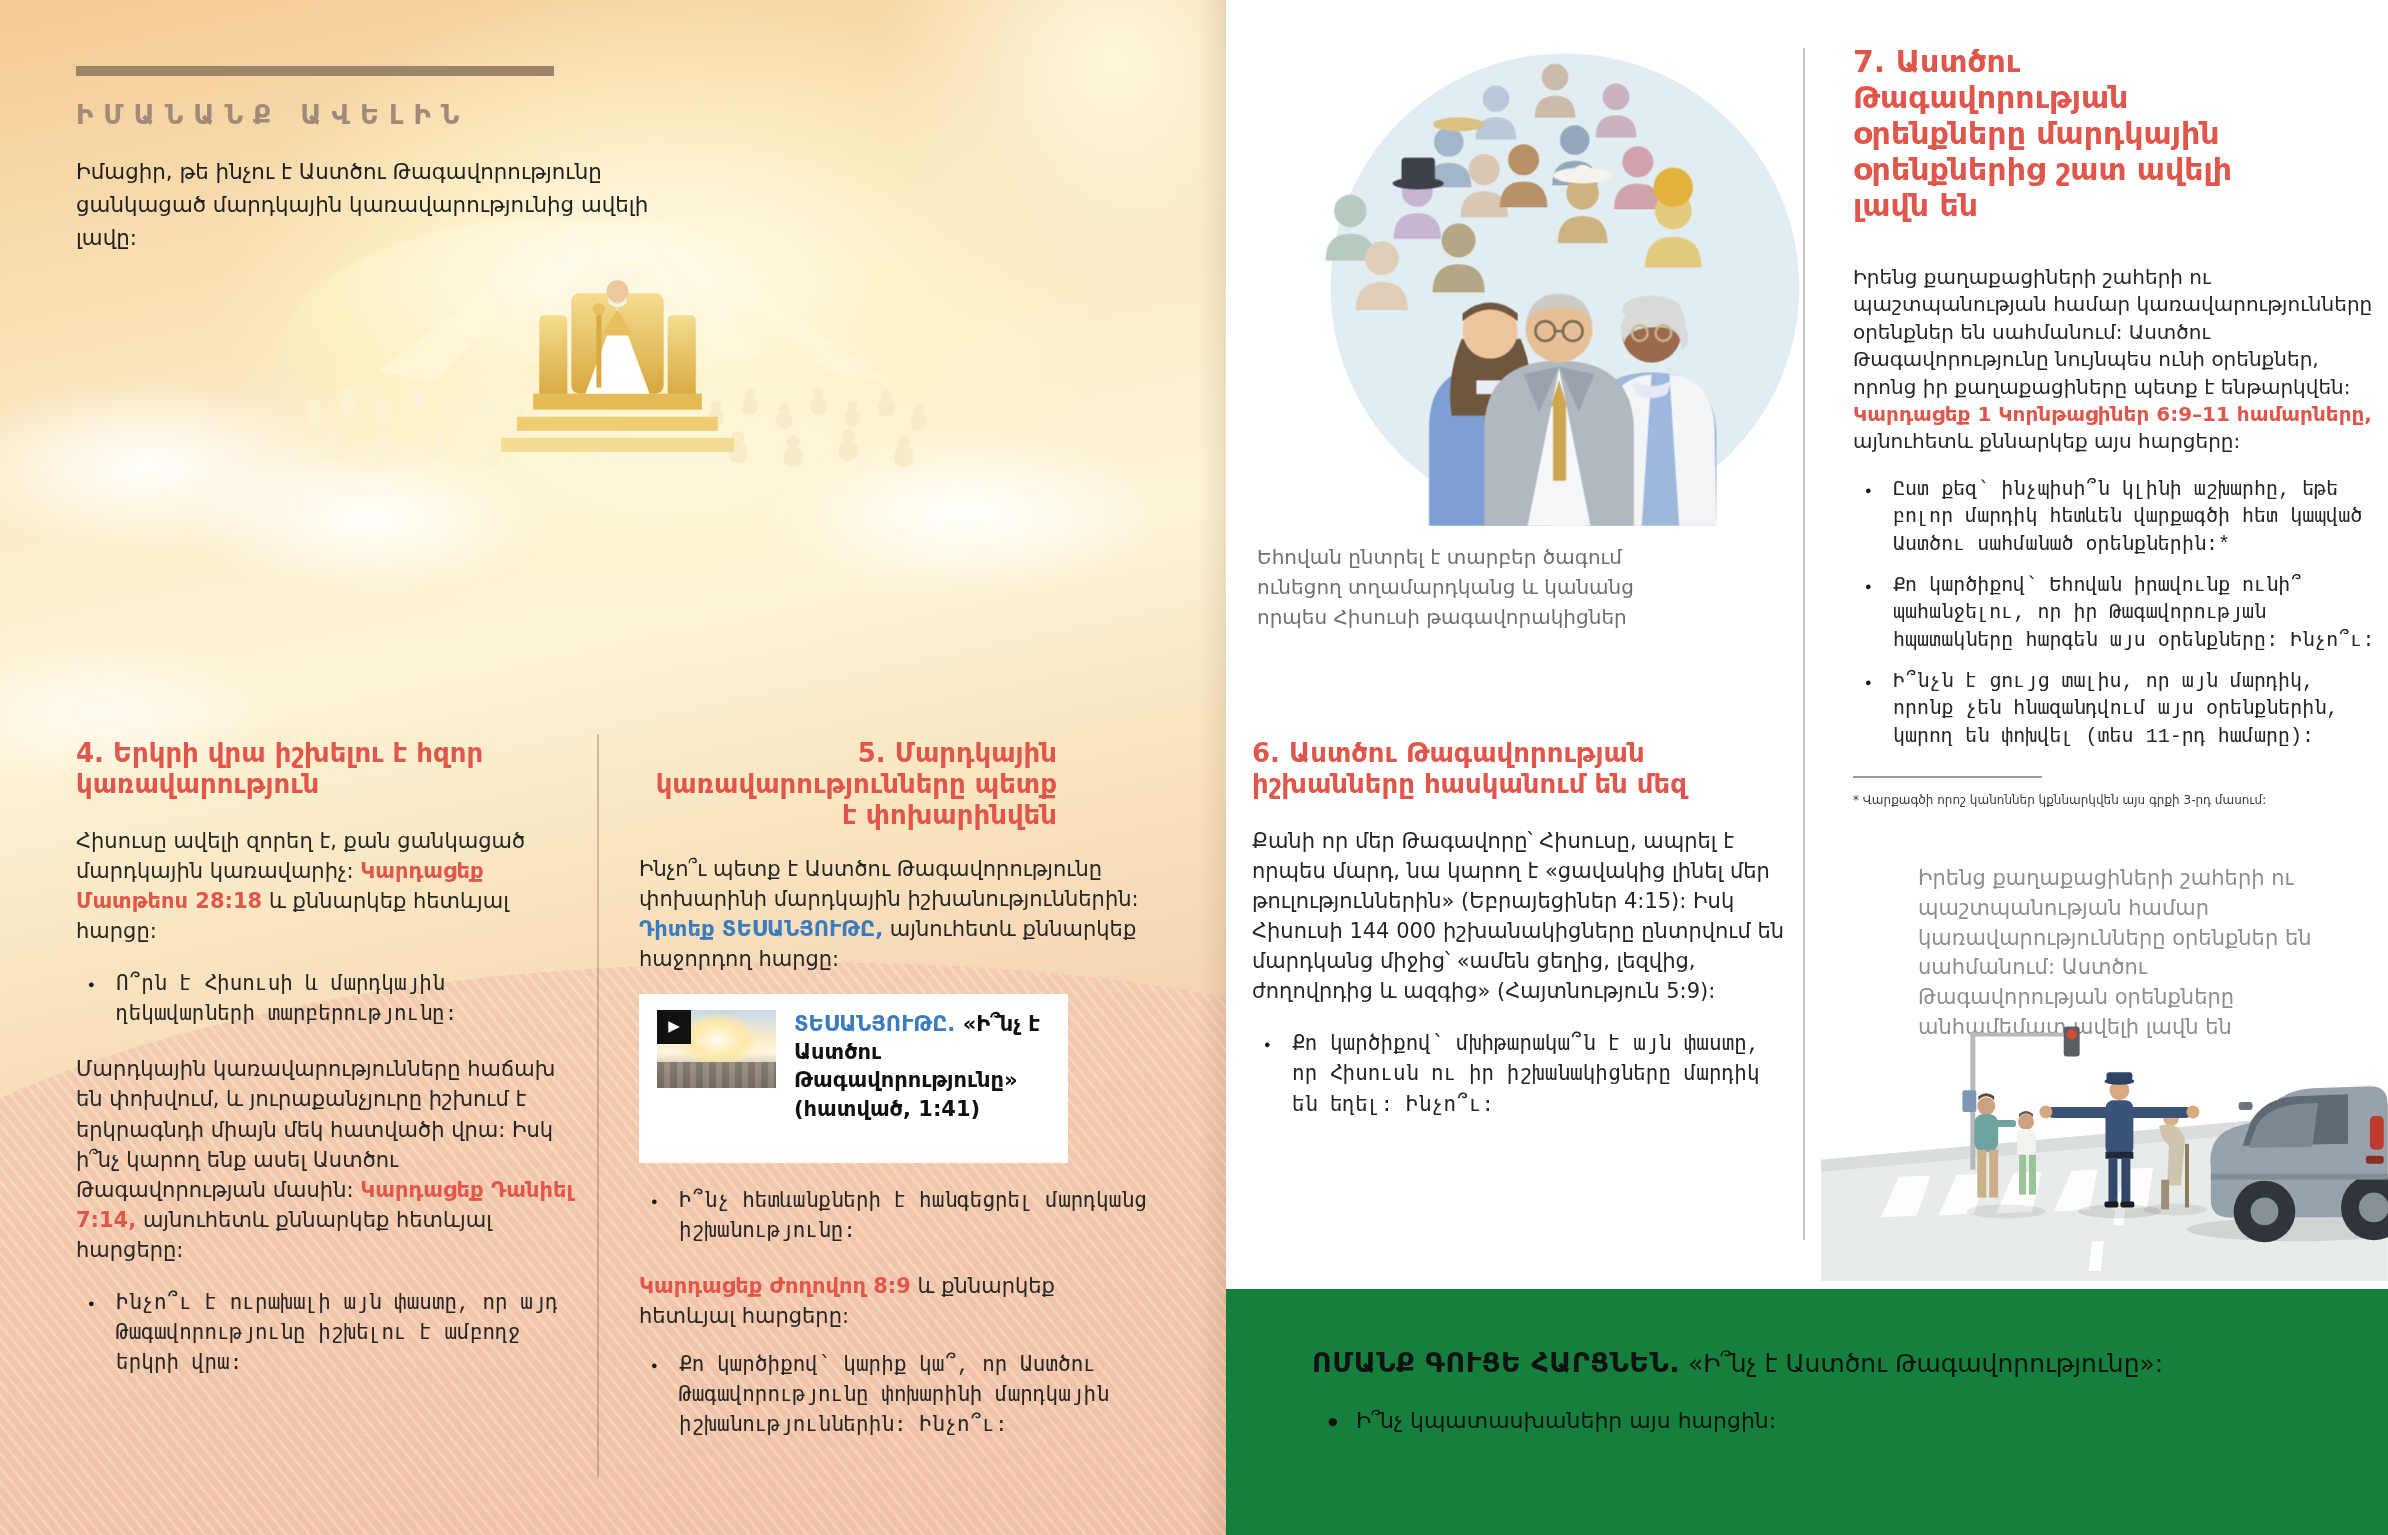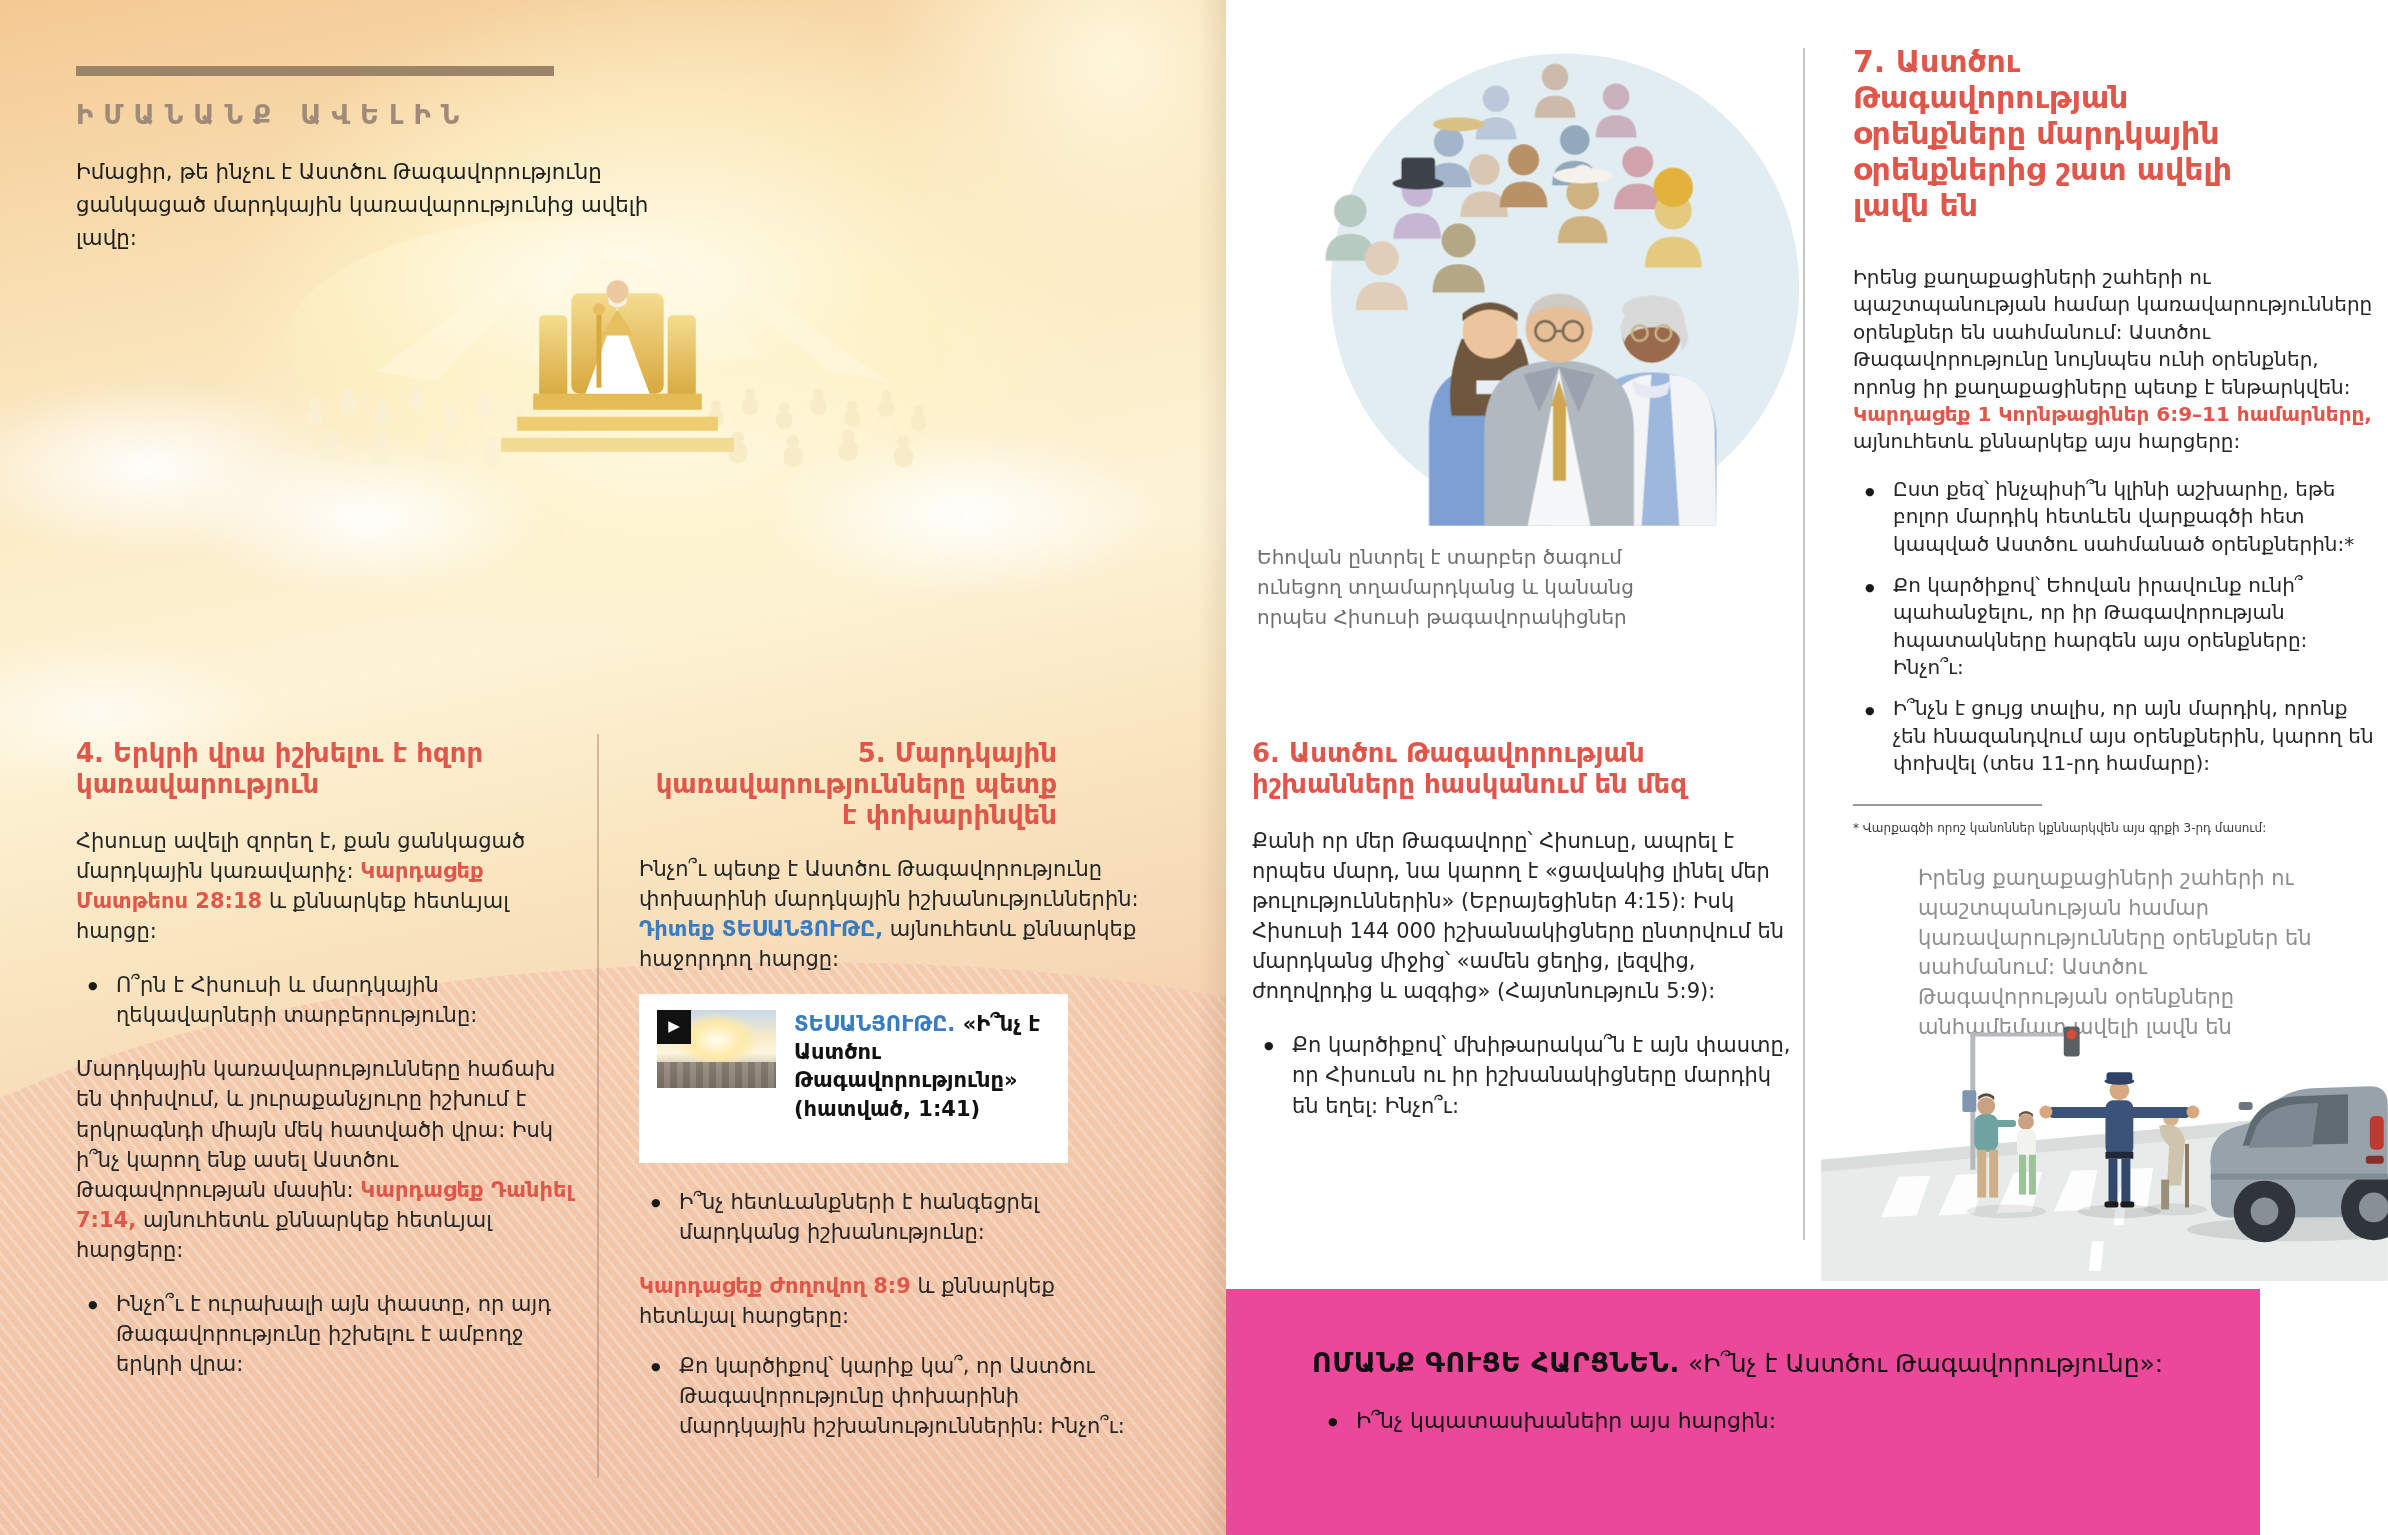--- a/index.html
+++ b/index.html
@@ -23,21 +23,21 @@
   .kicker{position:absolute;left:76px;top:100px;font-size:26px;font-weight:bold;
     letter-spacing:10px;color:#a08b7a;}
   .intro{position:absolute;left:76px;top:155px;width:637px;margin:0;
     font-size:21.4px;line-height:1.55;color:#1e1e1e;}
   .divider-v{position:absolute;width:2px;background:rgba(150,110,90,.4);}
   .dl{left:597px;top:734px;height:744px;}
   
   .col{position:absolute;color:#262626;font-size:21px;line-height:1.43;}
   .col h3{margin:0 0 26px;color:#e0564a;font-size:26px;line-height:1.2;font-weight:bold;}
   .col p{margin:0 0 24px;}
-  .col ul{list-style:none;margin:8px 0 24px;padding:0 0 0 40px;}
+  .col ul{list-style:none;margin:8px 0 24px;padding:0 0 0 40px;font-family:Liberation Mono, monospace;}
   .col li{position:relative;margin:0 0 16px;}
   .col li::before{content:"●";position:absolute;left:-28px;top:8px;font-size:11px;color:#1a1a1a;}
   .ref{color:#e0564a;font-weight:bold;text-decoration:none;cursor:pointer;}
   .vref{color:#3a7cc0;font-weight:bold;text-decoration:none;cursor:pointer;}
   .sec4{left:76px;top:738px;width:509px;}
   .sec4 h3{width:458px;}
   .sec5{left:639px;top:738px;width:509px;}
   .sec5 h3{width:418px;margin-bottom:22px;text-align:right;}
   
   .video-card{display:flex;gap:18px;align-items:flex-start;background:#fff;
@@ -63,22 +63,22 @@
   .dr{left:1803px;top:48px;height:1192px;background:#c6c6c6;width:1.5px;}
   .sec7{left:1853px;top:44px;width:529px;font-size:20px;line-height:1.37;}
   .sec7 h3{width:438px;font-size:30px;margin-bottom:40px;}
   .sec7 p{margin-bottom:20px;}
   .sec7 li{margin-bottom:14px;}
   .footrule{border:none;border-top:2px solid #9a9a9a;width:189px;margin:26px 0 14px;}
   .footnote{font-size:12px;line-height:1.4;color:#3c3c3c;}
   .pullquote{position:absolute;left:1918px;top:864px;width:413px;margin:0;
     font-size:21px;line-height:1.42;color:#8e8e8e;}
   
-  .graybox{position:absolute;left:1226px;top:1289px;width:1034px;height:247px;
-    background:#ec4899;box-sizing:border-box;padding:58px 60px 0 86px;color:#111;}
+  .graybox{position:absolute;left:1226px;top:1289px;width:1162px;height:247px;
+    background:#15803d;box-sizing:border-box;padding:58px 60px 0 86px;color:#111;}
   .graybox .head{font-size:25px;}
   .graybox .head b{font-size:27px;letter-spacing:0.5px;}
   .graybox ul{list-style:none;margin:30px 0 0;padding:0 0 0 44px;}
   .graybox li{position:relative;font-size:22px;}
   .graybox li::before{content:"●";position:absolute;left:-28px;top:7px;font-size:11px;}
   svg{display:block;}
 </style>
 </head>
 <body>
 

